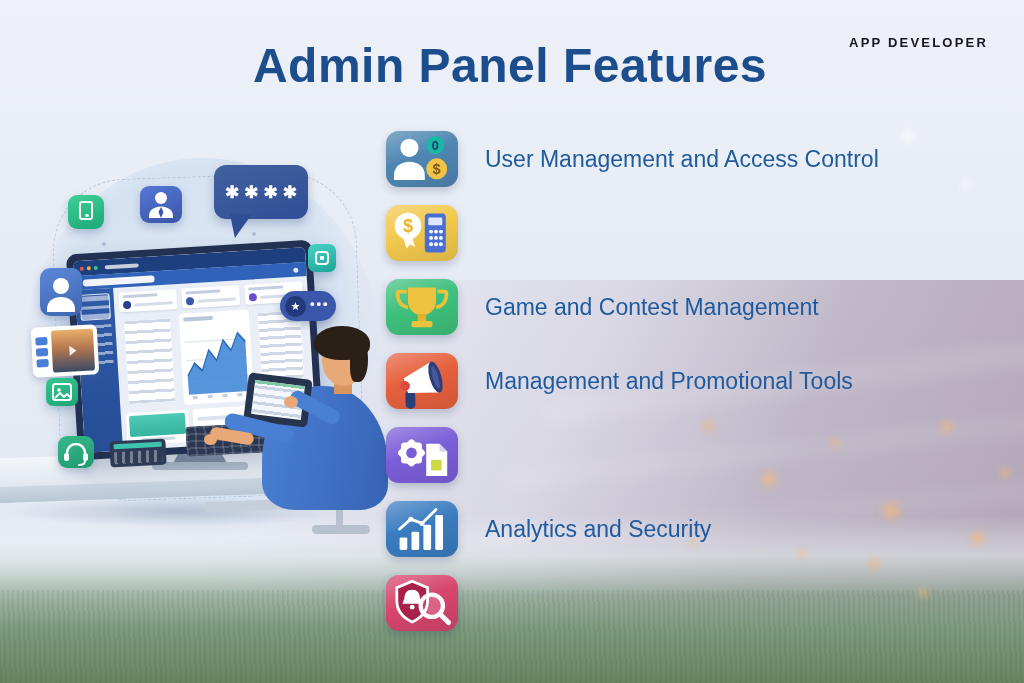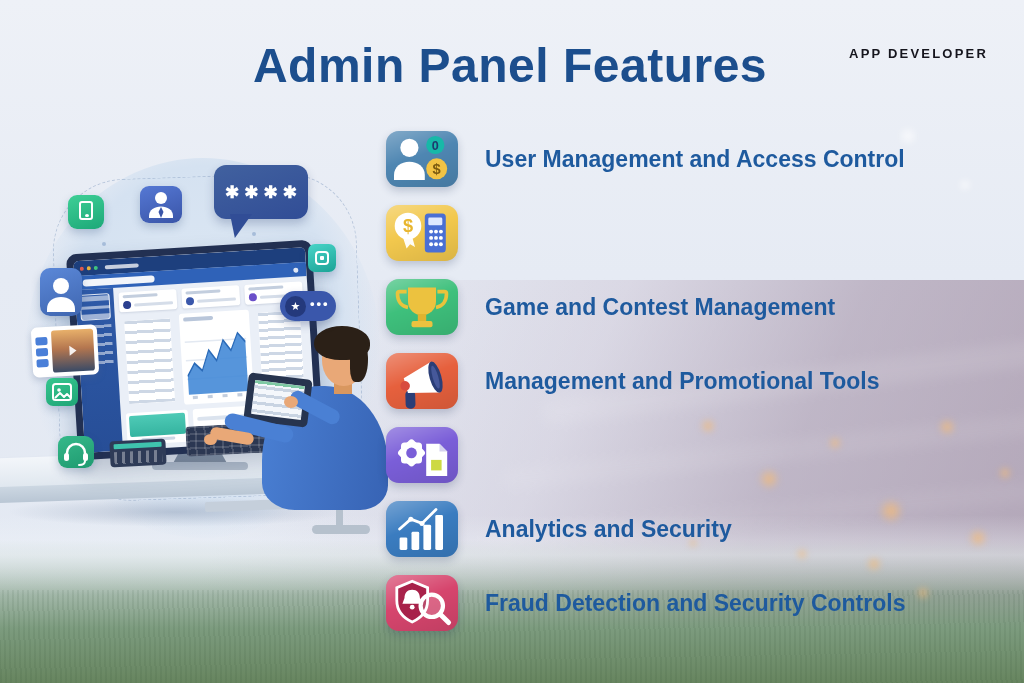--- a/index.html
+++ b/index.html
@@ -23,32 +23,32 @@
   .bokeh { border-radius:50%; filter:blur(3px);
     background:radial-gradient(circle, rgba(244,186,118,.85) 0%, rgba(244,186,118,0) 70%); }
   .bokeh.white { background:radial-gradient(circle, rgba(255,255,255,.8) 0%, rgba(255,255,255,0) 70%); }
 
   
   .title { left:160px; top:38px; width:700px; text-align:center;
     font-size:48px; font-weight:800; color:#1c4e8d; letter-spacing:.5px; }
   .logo { right:36px; top:34px; text-align:center; }
   .logo-word { font-size:44px; font-weight:800; line-height:1; letter-spacing:-1px; }
   .logo-blue { color:#2f9fd6; } .logo-dark { color:#15151d; }
-  .logo-tag { font-size:13px; font-weight:700; letter-spacing:2.2px; color:#15151d; margin-top:12px; }
+  .logo-tag { font-size:13px; font-weight:700; letter-spacing:2.2px; color:#15151d; margin-top:1px; }
 
   
   .features { left:386px; top:131px; width:610px; list-style:none;
     display:flex; flex-direction:column; gap:18px; }
   .frow { display:flex; align-items:center; gap:27px; height:56px; }
   .tile { width:72px; height:56px; border-radius:13px; position:relative; flex:none;
     box-shadow:0 4px 9px rgba(30,50,90,.22); }
   .tile::after { content:""; position:absolute; inset:0; border-radius:13px;
     background:linear-gradient(160deg, rgba(255,255,255,.30), rgba(255,255,255,0) 45%, rgba(0,0,0,.10)); }
   .tile svg { position:relative; z-index:1; width:100%; height:100%; display:block; }
-  .flabel { font-size:23px; font-weight:700; color:#1e5a9e; }
+  .flabel { font-size:23px; font-weight:400; color:#1e5a9e; }
 
   
   .blob { left:26px; top:158px; width:354px; height:380px; border-radius:50%;
     background:radial-gradient(ellipse at 50% 45%, #dde8f4 0%, #d5e2f1 55%, rgba(213,226,241,0) 72%); }
   .ring { left:56px; top:176px; width:304px; height:322px; border:1.5px dashed rgba(148,170,200,.55);
     border-radius:72px; transform:rotate(-2deg); }
   .speck { width:4px; height:4px; border-radius:50%; background:rgba(130,160,200,.55); }
 
   .desk-top { left:-10px; top:452px; width:374px; height:32px; transform:rotate(-2deg);
     background:linear-gradient(180deg,#f3f6fa,#dee6ee); border-radius:3px;
@@ -499,16 +499,15 @@
     <li class="frow">
       <div class="tile" style="background-color: rgb(214, 69, 109);">
         <svg viewBox="0 0 48 40">
           <path d="M17 4.5 l11 4.5 v9 c0 8.5-5.5 13-11 15.5 c-5.5-2.5-11-7-11-15.5 v-9 z" fill="#a8224a" stroke="#fff" stroke-width="2"></path>
           <path d="M17 10.5 c-3.5 0-5.5 2.5-5.5 6 l-1.5 4 h14 l-1.5-4 c0-3.5-2-6-5.5-6 z" fill="#fff"></path>
           <circle cx="17" cy="23" r="1.7" fill="#fff"></circle>
           <circle cx="31" cy="22" r="8" fill="rgba(255,255,255,0.18)" stroke="#fff" stroke-width="3"></circle>
           <line x1="37" y1="28" x2="43" y2="34" stroke="#fff" stroke-width="3.5" stroke-linecap="round"></line>
         </svg>
       </div>
-      <span class="flabel">Fraud Detection and Security Controls</span>
     </li>
   </ul>
 </div>
 
 </body></html>

